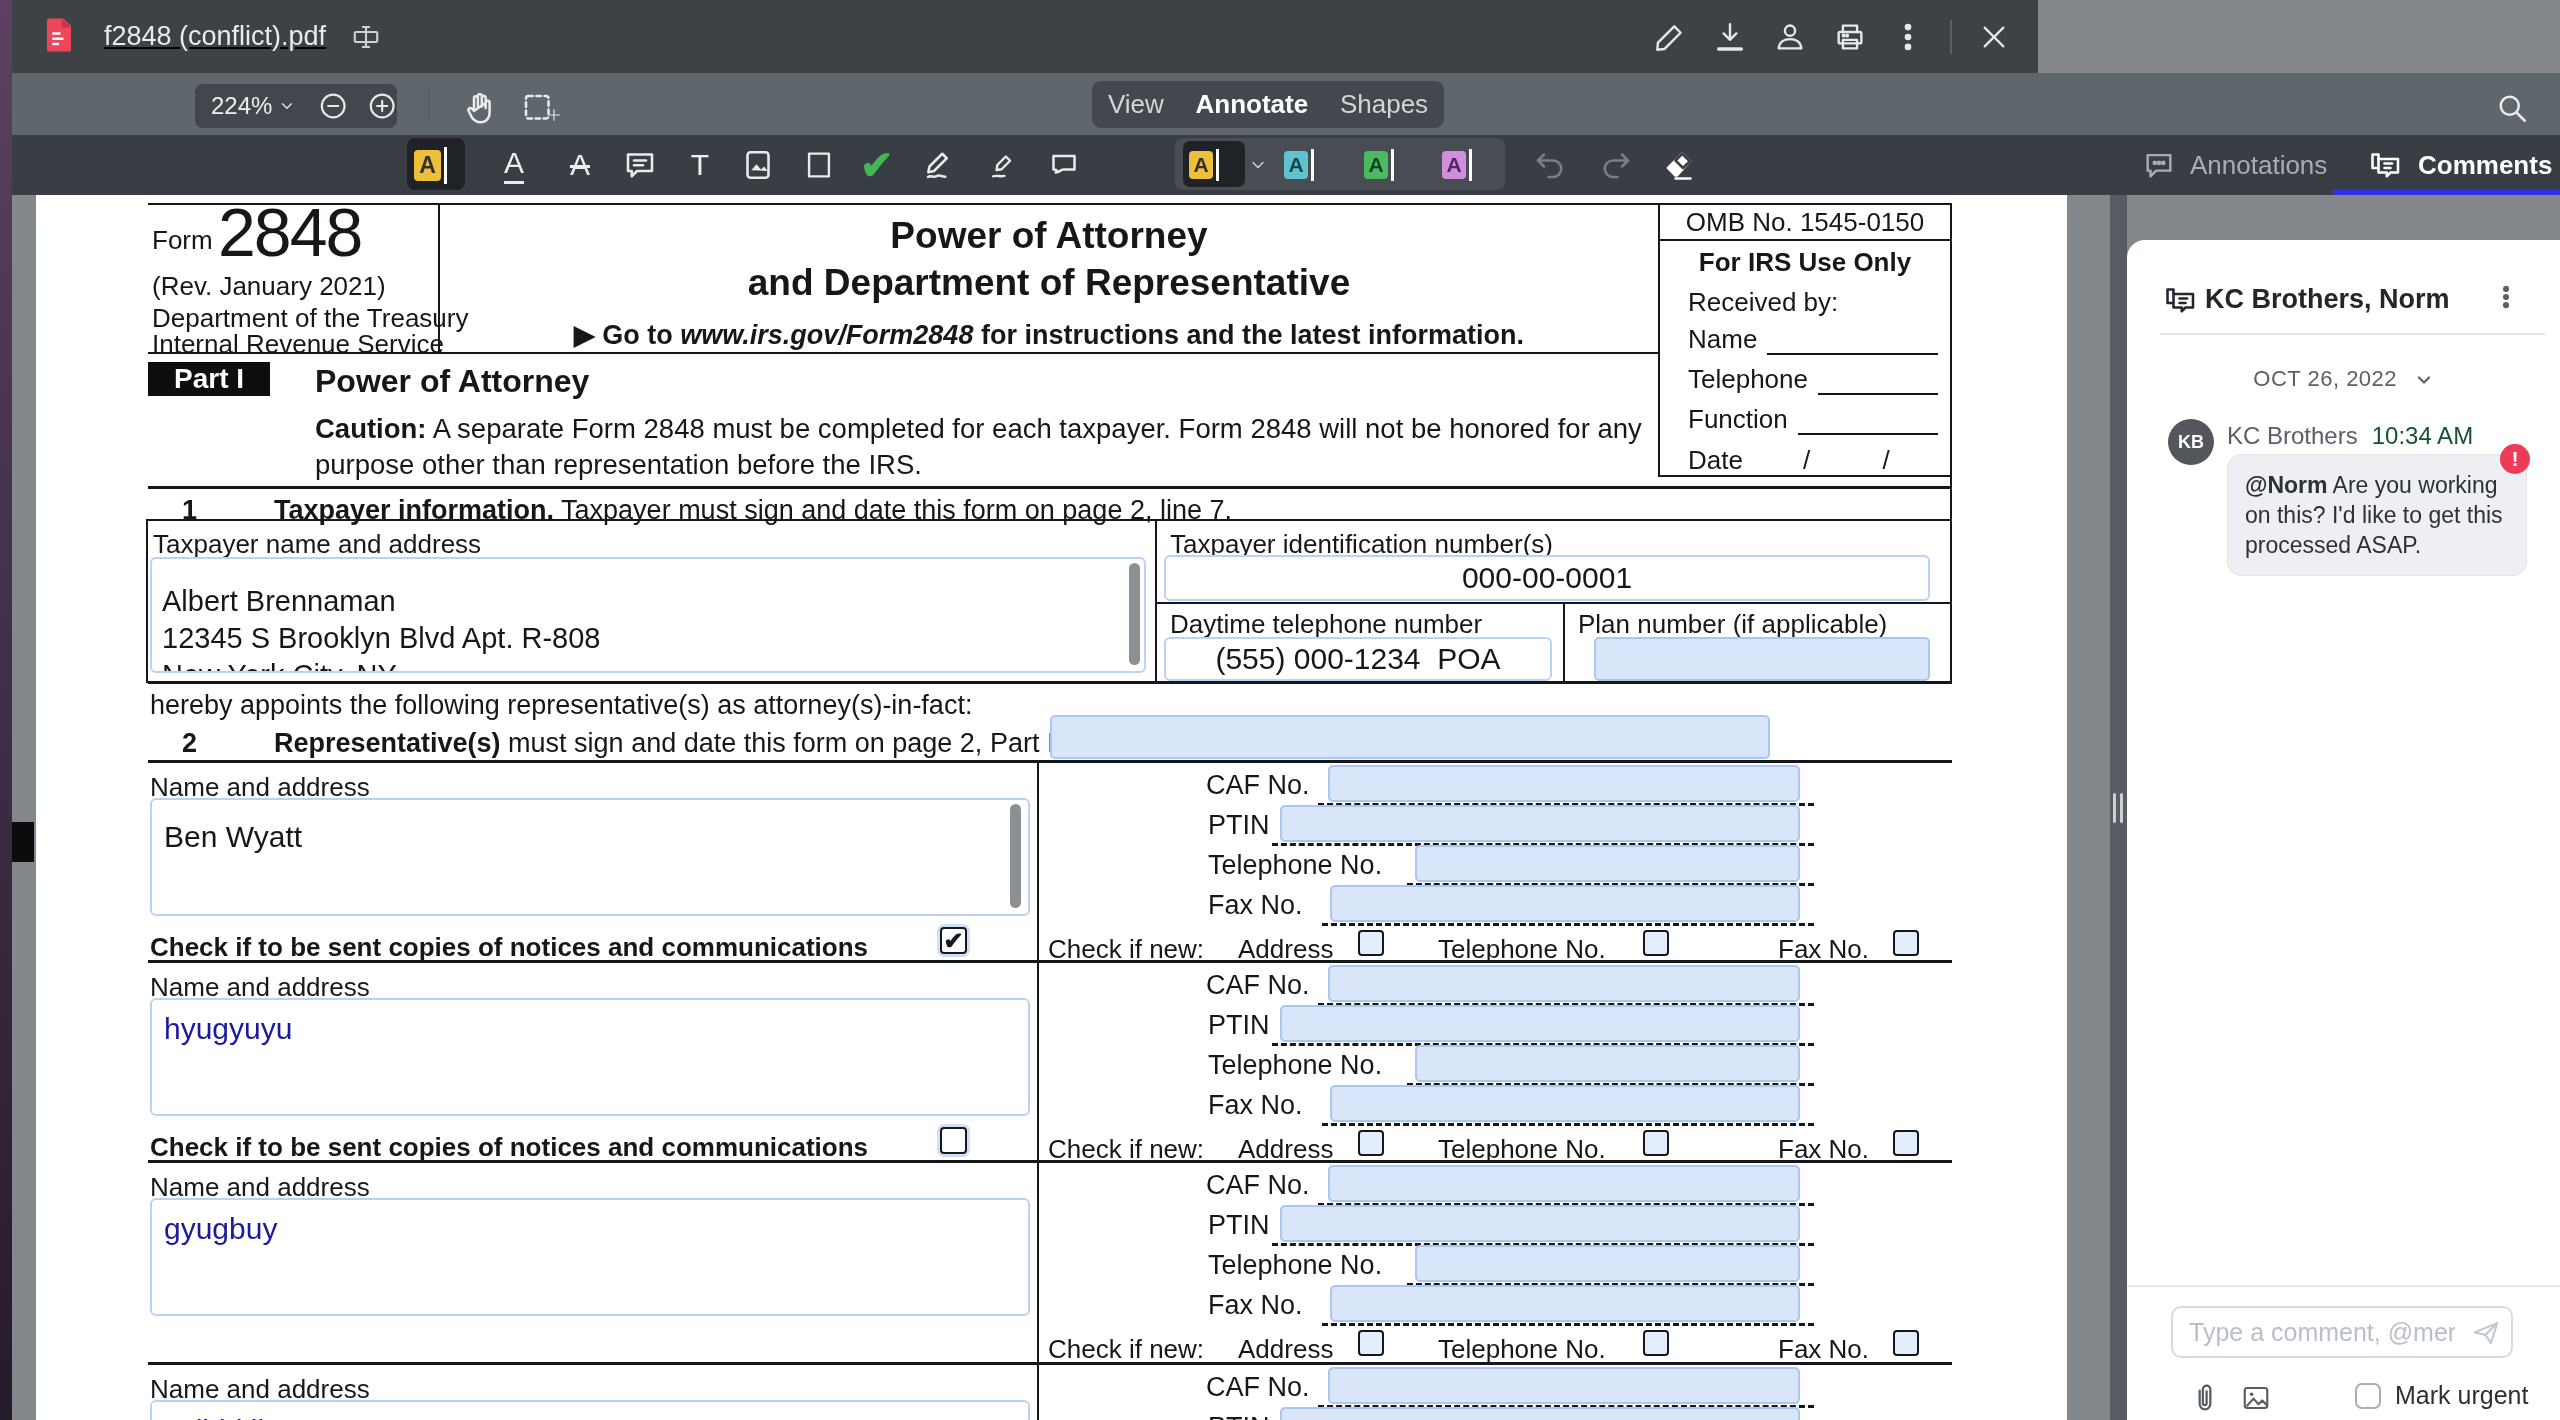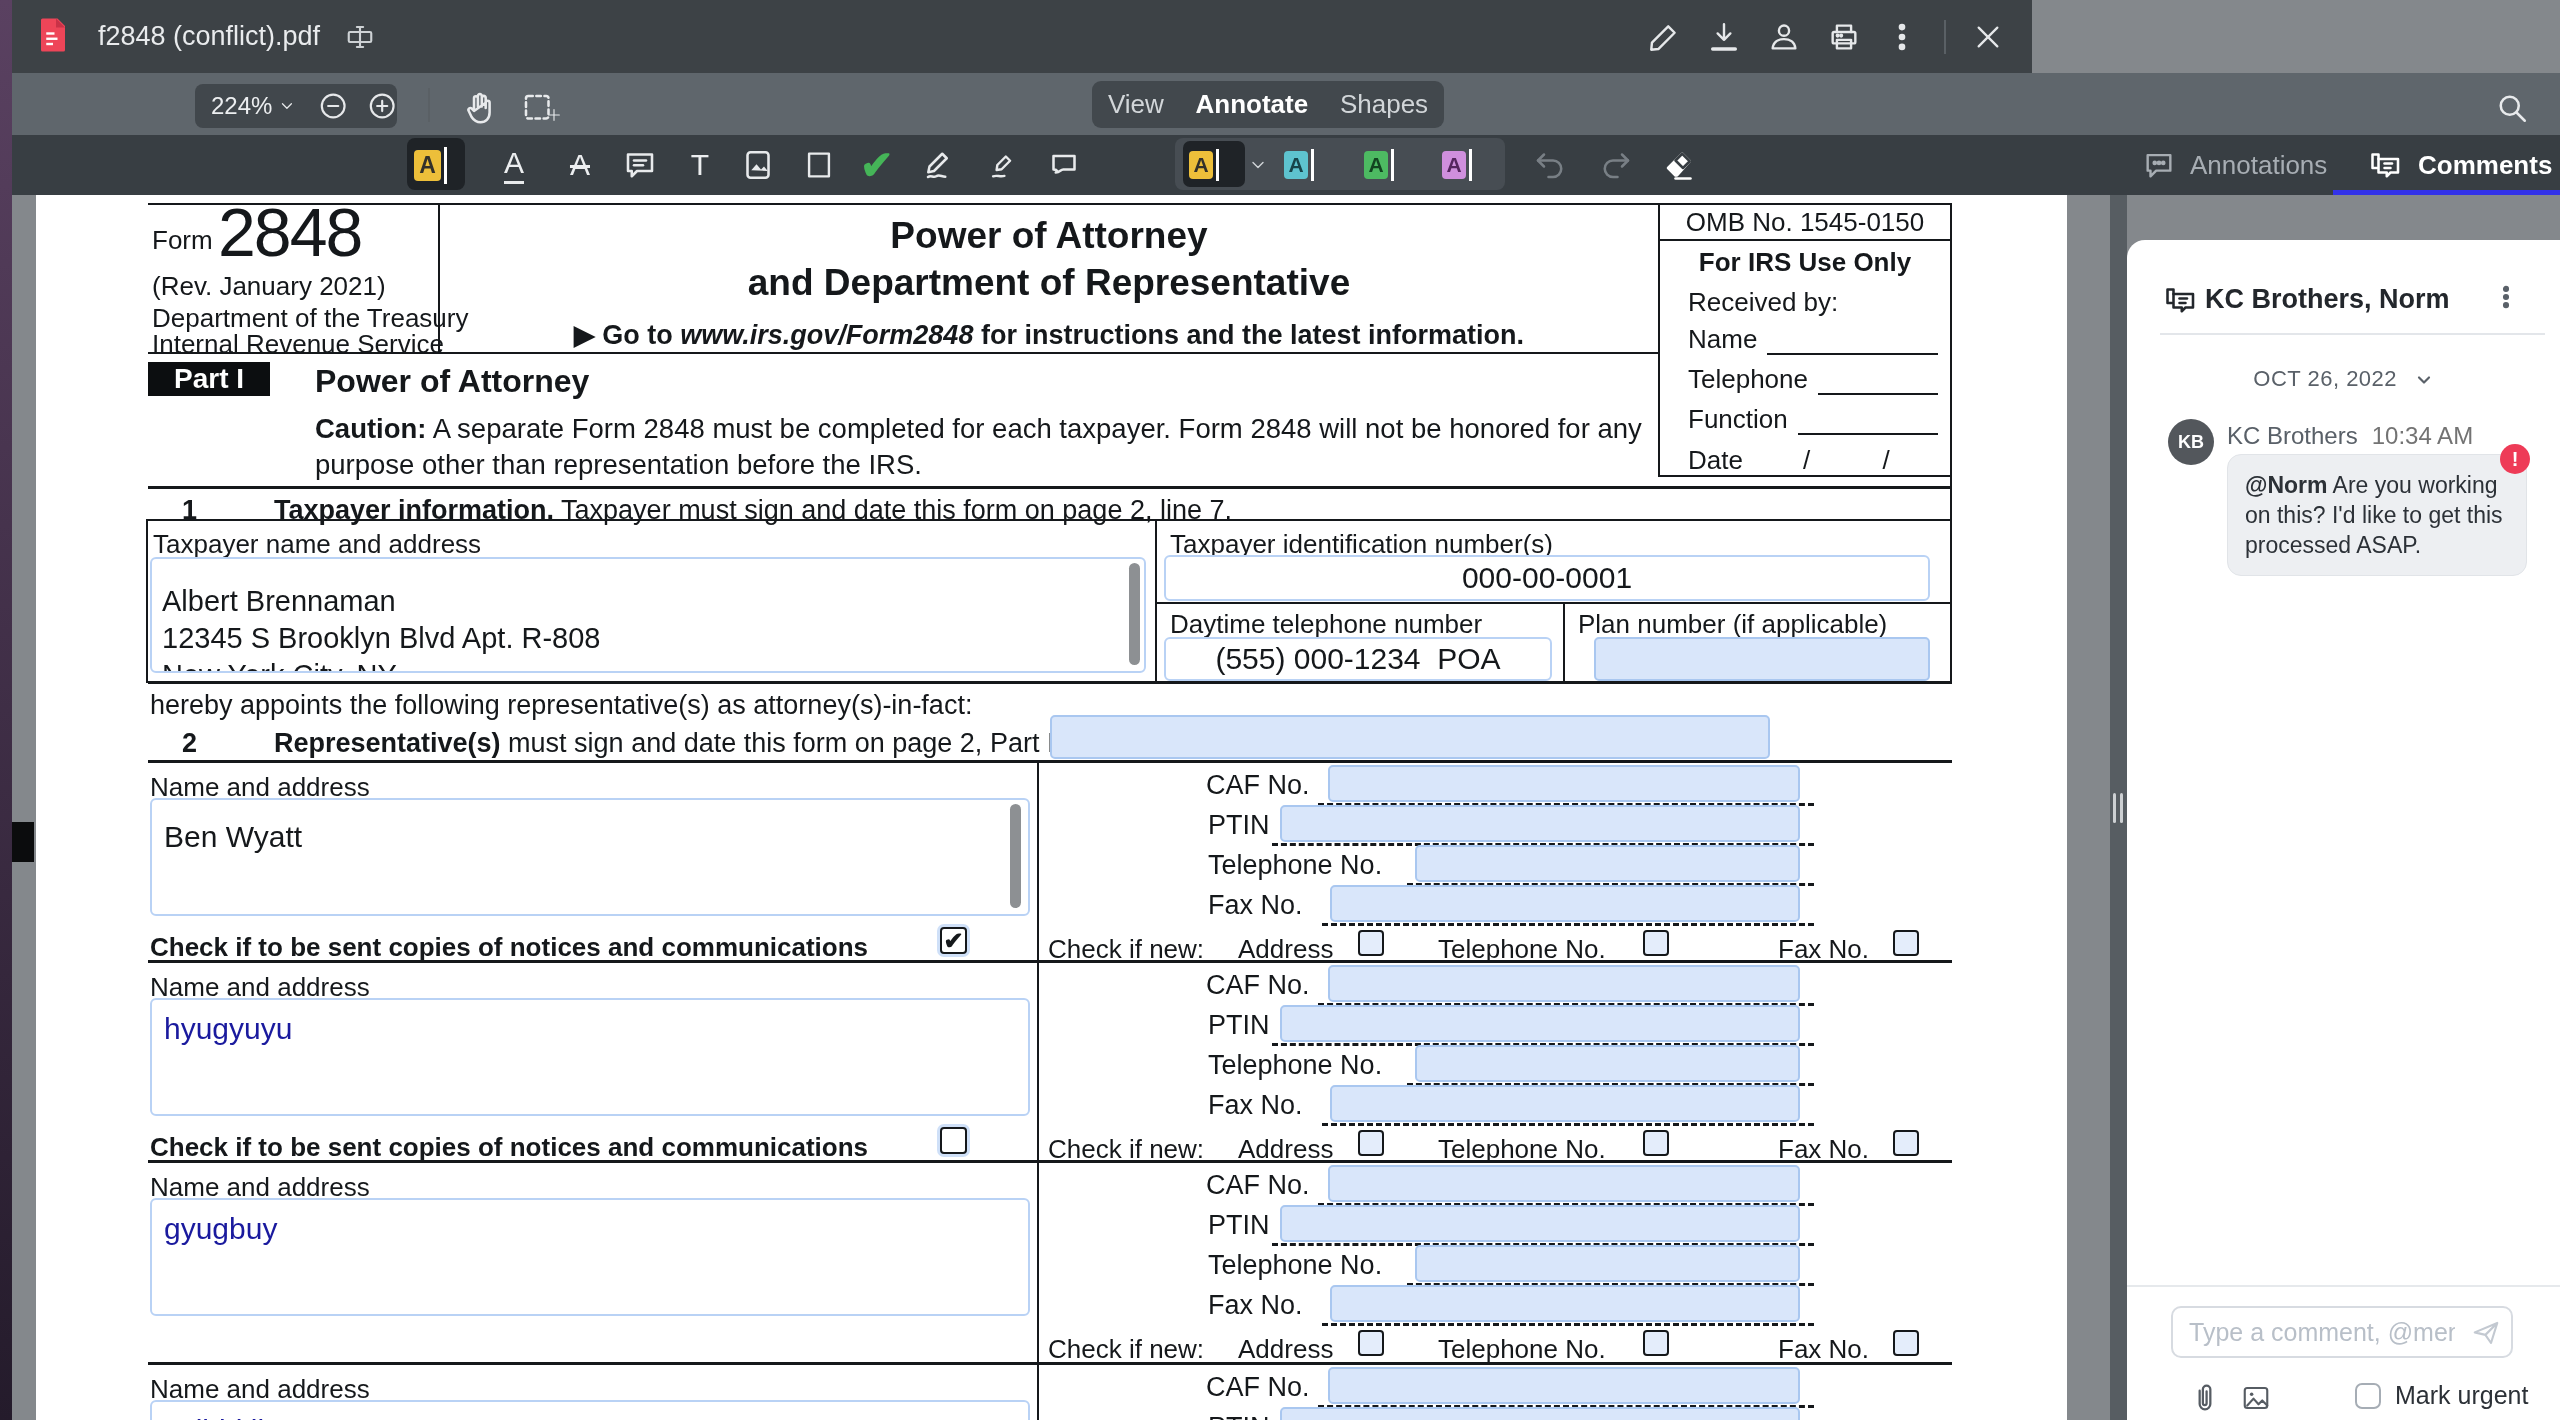--- a/index.html
+++ b/index.html
@@ -1,21 +1,21 @@
 <!DOCTYPE html>
 <html><head>
 <meta charset="utf-8">
 <style>
   html,body{margin:0;padding:0;background:#202327;font-family:"Liberation Sans",sans-serif;}
   #root{position:relative;width:2560px;height:1420px;overflow:hidden;background:#84888c;}
   .a{position:absolute;}
   svg.ic{display:block;stroke:currentColor;fill:none;stroke-width:1.7;stroke-linecap:round;stroke-linejoin:round;}
 
   
-  .titlebar{position:absolute;left:0;top:0;width:2032px;height:73px;background:#3d4246;display:flex;align-items:center;}
+  .titlebar{position:absolute;left:6px;top:0;width:2032px;height:73px;background:#3d4246;display:flex;align-items:center;text-decoration:underline;}
   .toolbar2{position:absolute;left:0;top:73px;width:2560px;height:62px;background:#5f666c;}
   .toolbar3{position:absolute;left:0;top:135px;width:2560px;height:60px;background:#383e43;}
   .purple{position:absolute;left:0;top:0;width:12px;height:1420px;background:linear-gradient(#5a4161,#241b2b);}
   .fname{color:#e9ebed;font-size:27px;margin-left:30px;}
   .tb-ic{color:#e6e8ea;display:flex;align-items:center;justify-content:center;width:44px;height:44px;}
   .vsep{width:2px;height:34px;background:#5a6065;}
   .pillgrp{position:absolute;left:195px;top:84px;width:202px;height:44px;background:#41474c;border-radius:8px;display:flex;align-items:center;color:#e6e8ea;}
   .zoomtxt{font-size:24px;color:#eceef0;margin:0 6px 0 16px;}
   .tabs{position:absolute;left:1092px;top:81px;width:352px;height:47px;background:#42484d;border-radius:9px;display:flex;align-items:center;justify-content:space-around;}
   .tab{font-size:26px;color:#d2d6d9;}
@@ -59,21 +59,21 @@
   .rep .copies{position:absolute;left:2px;top:172px;font-weight:700;font-size:26px;white-space:nowrap;}
   .rep .cnl{position:absolute;top:174px;font-size:26px;white-space:nowrap;}
 
   
   .panel{position:absolute;left:2127px;top:200px;width:433px;height:1262px;background:#fff;border-radius:18px 0 0 0;color:#30353b;margin-top:40px;}
   .p-title{position:absolute;left:78px;top:44px;font-size:27px;font-weight:600;color:#23272c;white-space:nowrap;}
   .p-div{position:absolute;left:33px;top:93px;width:385px;height:2px;background:#e3e6ea;}
   .p-date{position:absolute;left:0;top:126px;width:433px;text-align:center;font-size:22px;color:#5a6169;letter-spacing:.5px;}
   .avatar{position:absolute;left:41px;top:179px;width:46px;height:46px;border-radius:50%;background:#53575c;color:#fff;font-size:18px;font-weight:700;display:flex;align-items:center;justify-content:center;}
   .c-author{position:absolute;left:100px;top:182px;font-size:24px;color:#596068;white-space:nowrap;}
-  .c-time{color:#737373;margin-left:14px;}
+  .c-time{color:#14532d;margin-left:14px;}
   .bubble{position:absolute;left:100px;top:214px;width:300px;box-sizing:border-box;background:#edeff2;border:1px solid #e1e4e8;border-radius:14px;padding:15px 17px;font-size:23px;line-height:30px;color:#2c3137;}
   .badge{position:absolute;left:373px;top:204px;width:30px;height:30px;border-radius:50%;background:#ee3b57;color:#fff;font-size:20px;font-weight:700;display:flex;align-items:center;justify-content:center;}
   .in-div{position:absolute;left:0;top:1045px;width:433px;height:2px;background:#e6e9ec;}
   .c-input{position:absolute;left:44px;top:1066px;width:342px;height:52px;box-sizing:border-box;border:2px solid #d7dbe1;border-radius:10px;font-size:25px;color:#444;padding:0 56px 0 16px;outline:none;font-family:"Liberation Sans",sans-serif;}
   .c-input::placeholder{color:#b8bfc8;}
   .send{position:absolute;left:344px;top:1078px;color:#c3c9d1;}
   .att{position:absolute;top:1140px;color:#565c63;}
   .urgent-cb{position:absolute;left:228px;top:1143px;width:26px;height:26px;border:2px solid #a6adb5;border-radius:7px;box-sizing:border-box;}
   .urgent-lb{position:absolute;left:268px;top:1141px;font-size:25px;color:#2c3137;white-space:nowrap;}
 </style>

